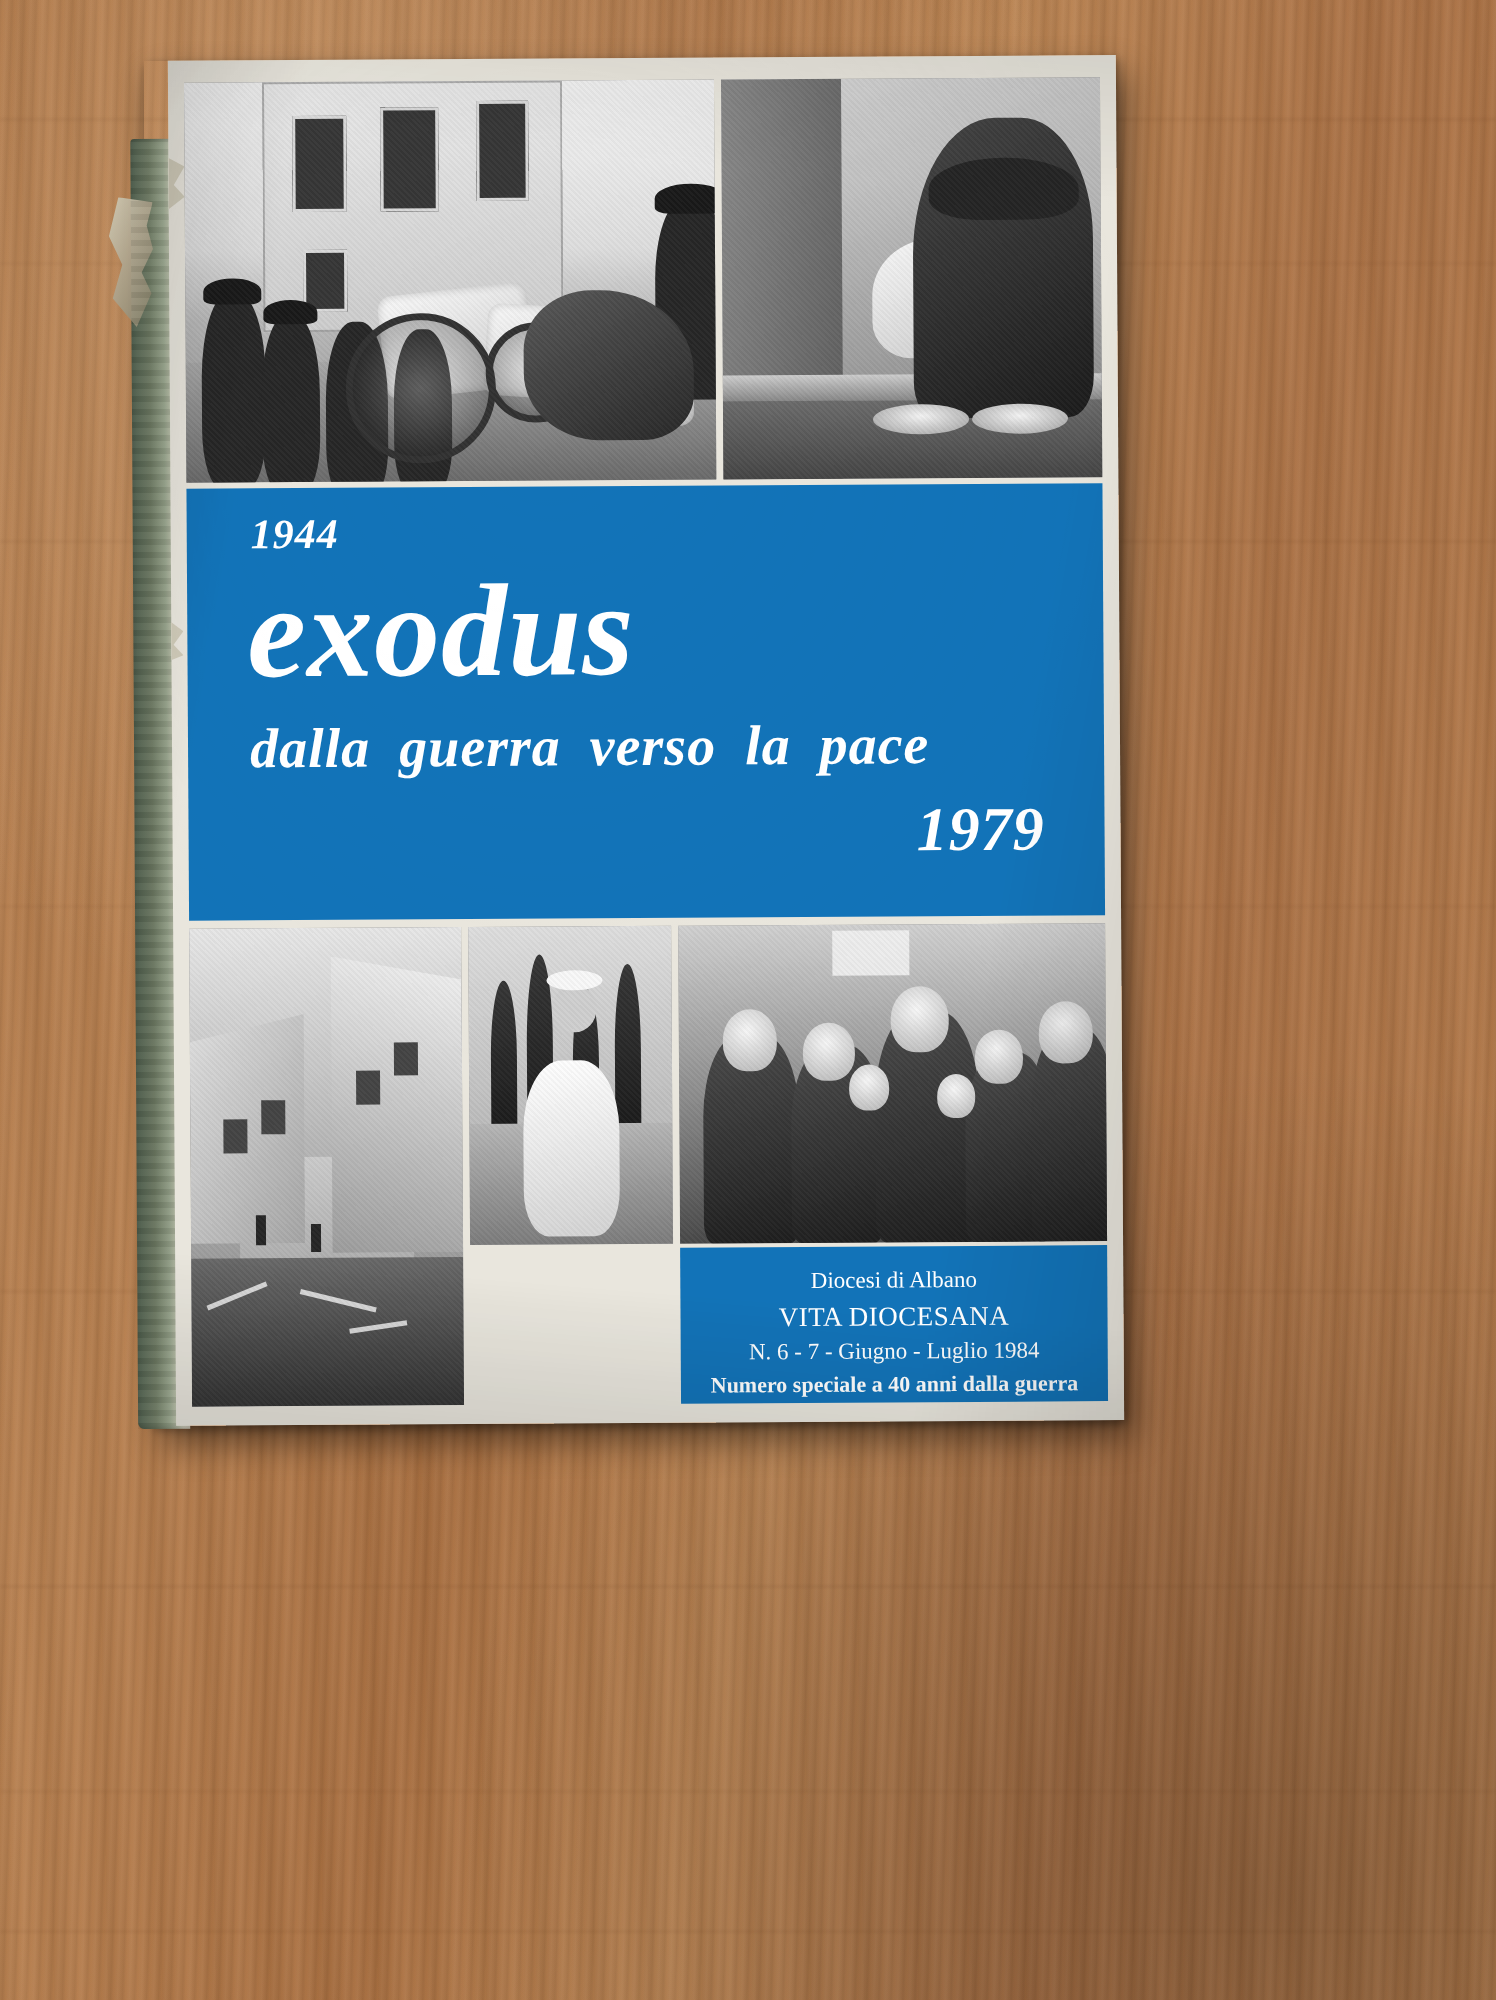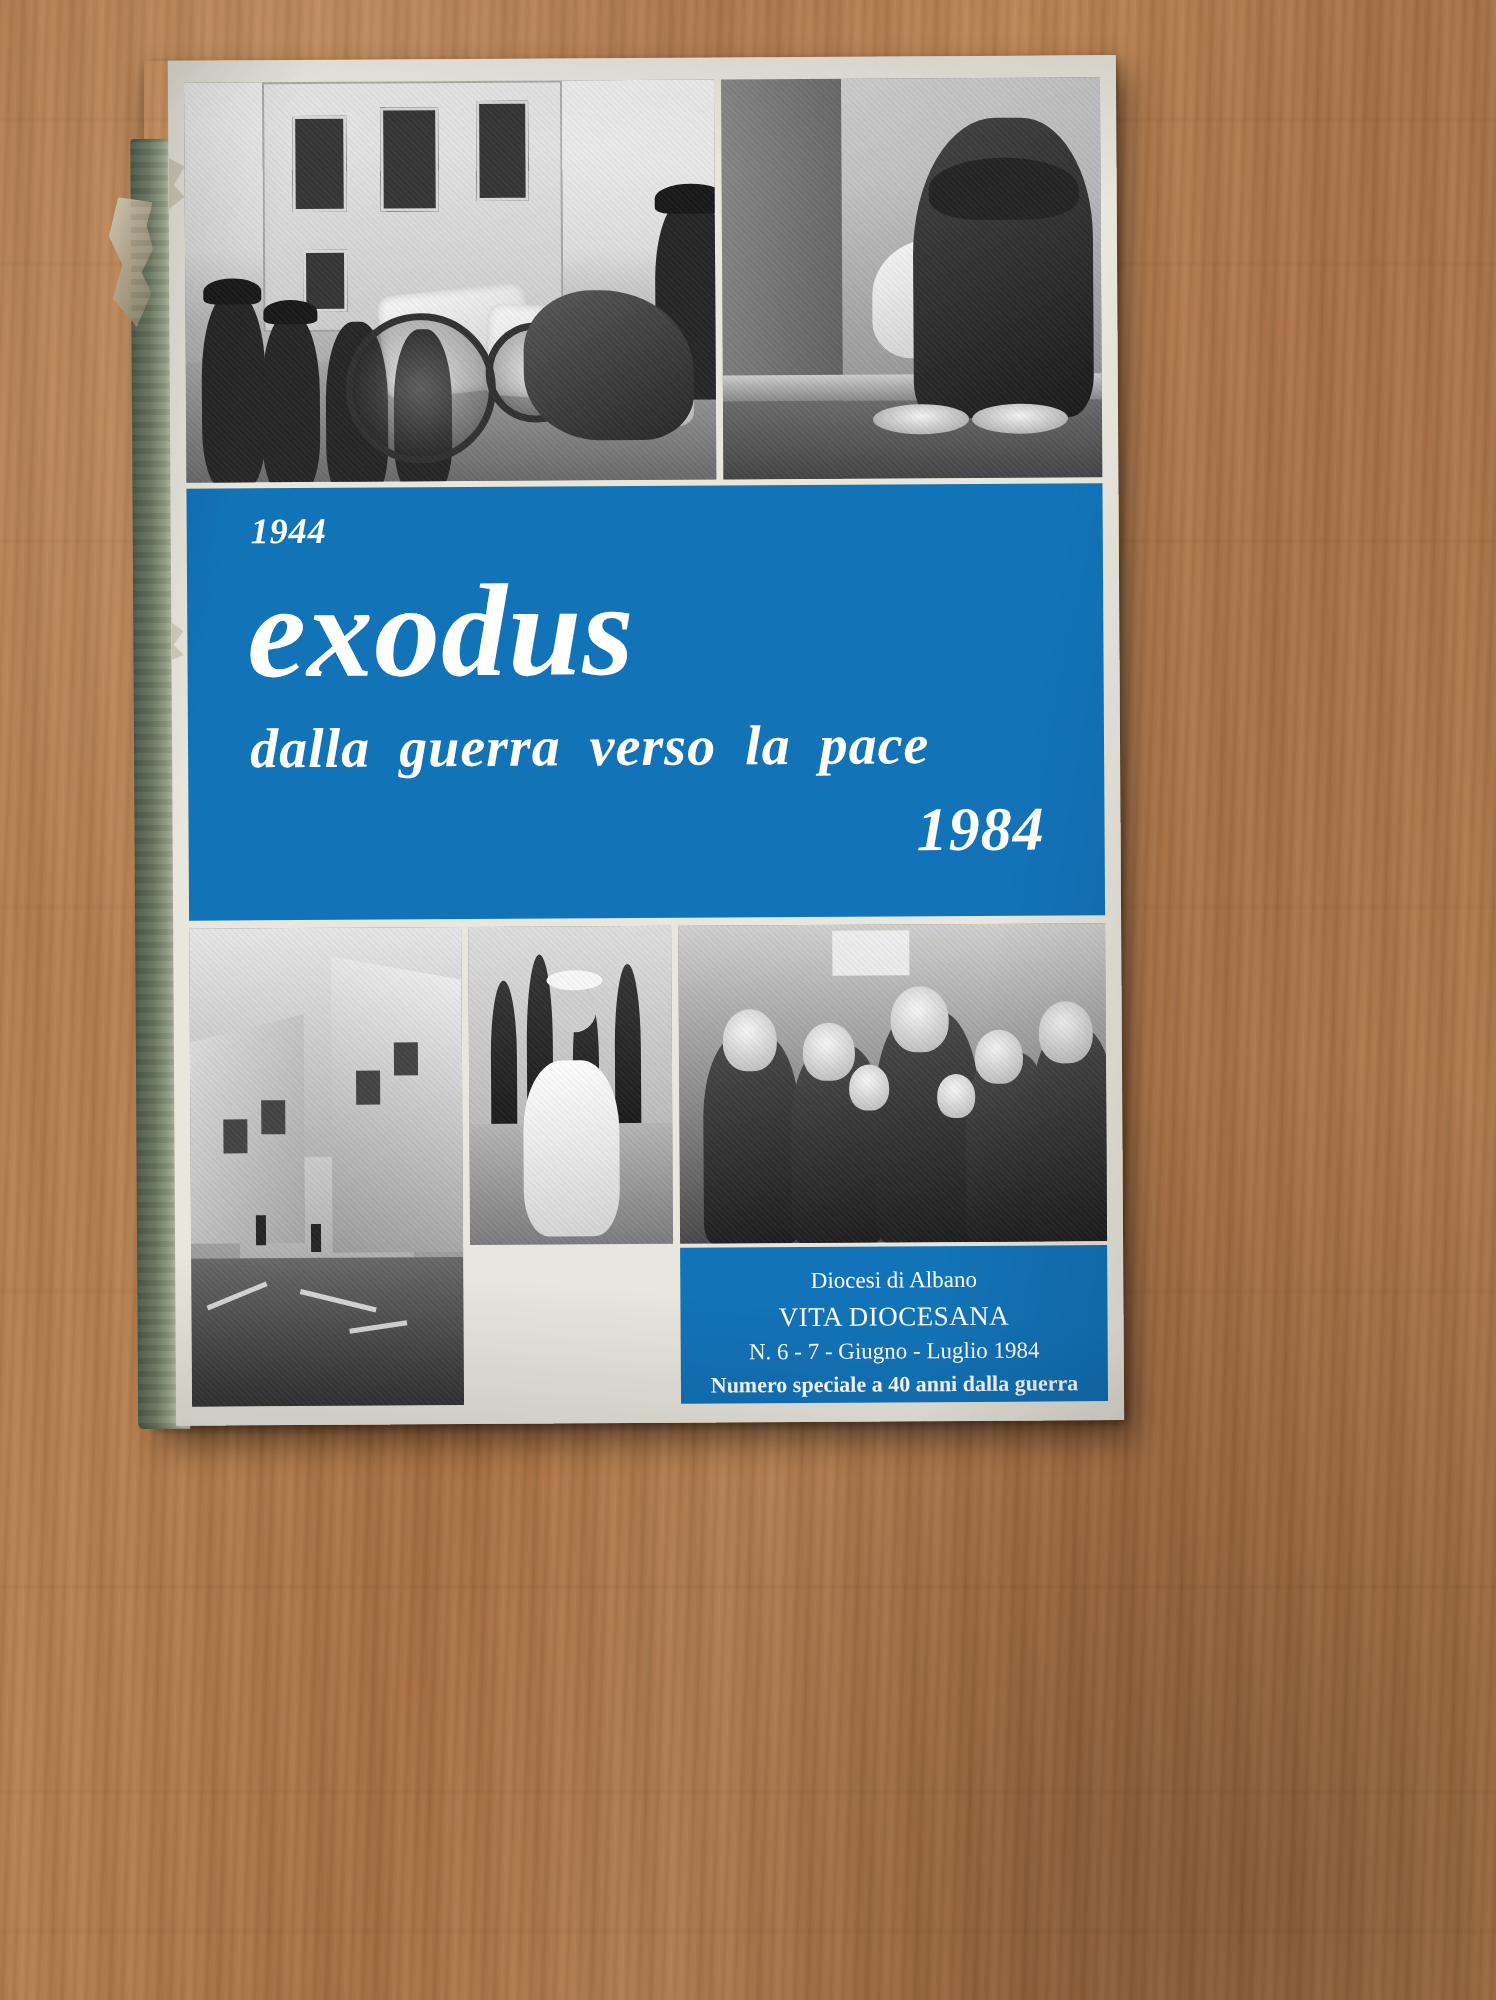--- a/index.html
+++ b/index.html
@@ -215,21 +215,21 @@
     left: 16px;
     top: 428px;
     width: 916px;
     height: 432px;
     background: #1273b8;
     color: #fff;
   }
   .t-1944 {
     position: absolute; left: 64px; top: 22px;
     font-style: italic; font-weight: 700;
-    font-size: 36px; letter-spacing: 1px;
+    font-size: 42px; letter-spacing: 1px;
   }
   .t-exodus {
     position: absolute; left: 60px; top: 78px;
     font-style: italic; font-weight: 700;
     font-size: 132px; letter-spacing: 1px;
     line-height: 1;
   }
   .t-sub {
     position: absolute; left: 62px; top: 228px;
     font-style: italic; font-weight: 700;
@@ -416,21 +416,21 @@
         <div class="plate" style="left:150px;"></div>
         <div class="plate" style="right:34px;"></div>
         <div class="ph-grain"></div>
       </div>
     </div>
 
     <div class="title-band">
       <div class="t-1944">1944</div>
       <div class="t-exodus">exodus</div>
       <div class="t-sub">dalla  guerra  verso  la  pace</div>
-      <div class="t-1984">1984</div>
+      <div class="t-1984">1979</div>
     </div>
 
     <div class="bottom-area">
 
       <div class="photo p-ruins">
         <div class="bg"></div>
         <div class="street"></div>
         <div class="blockL"></div>
         <div class="blockR"></div>
         <div class="win" style="position:absolute; left:12%; top:40%; width:9%; height:7%; background:#4a4740;"></div>

